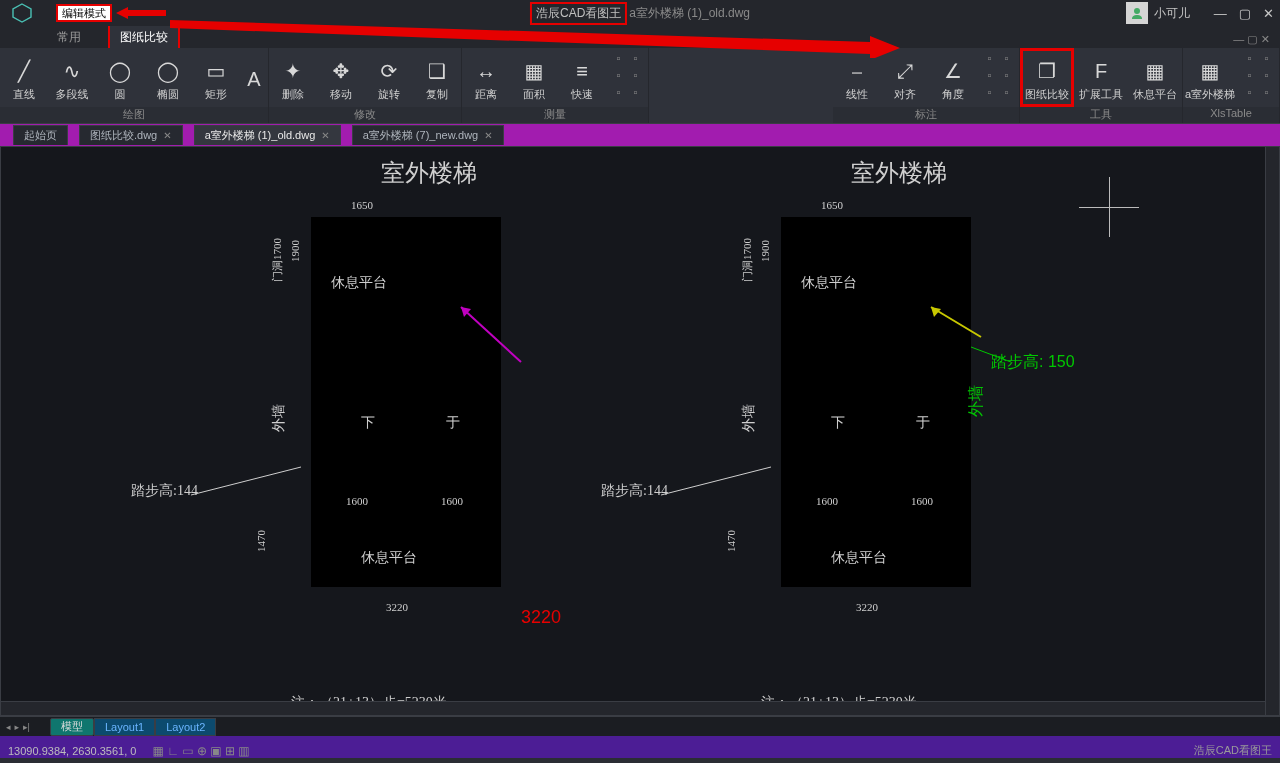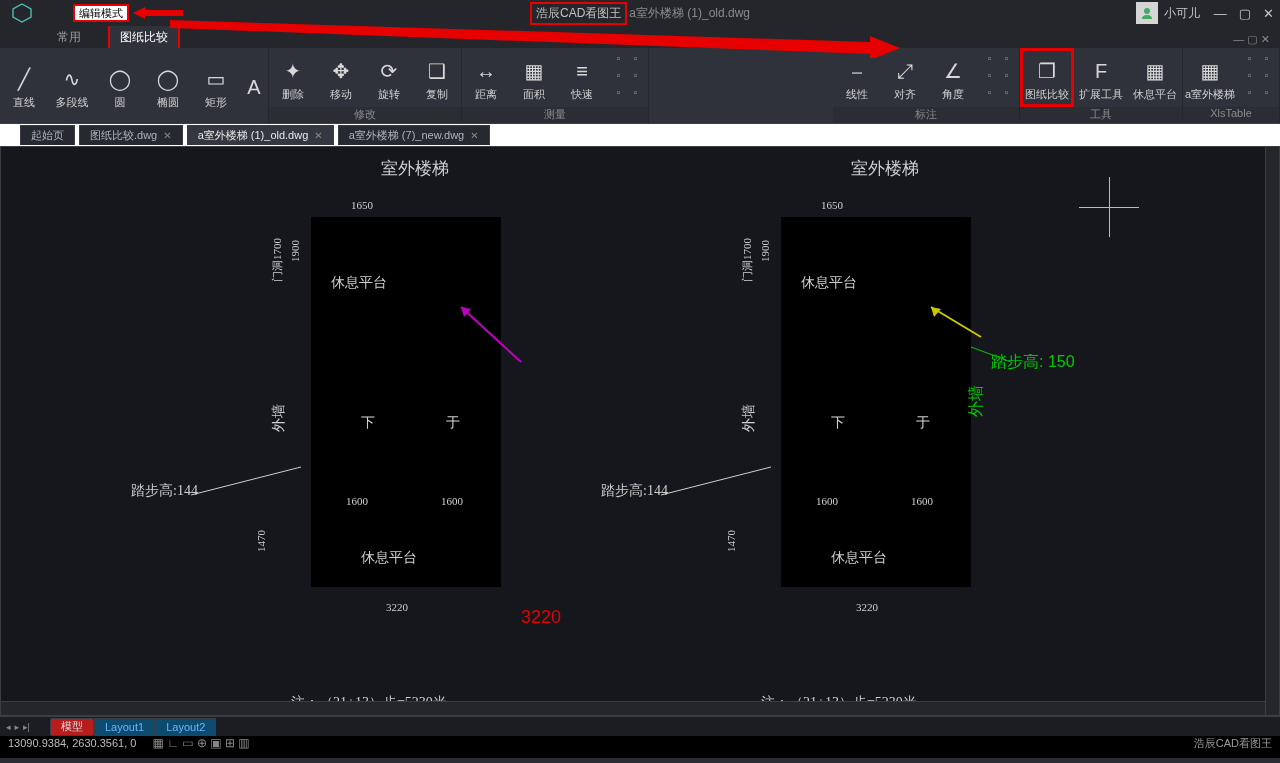--- a/index.html
+++ b/index.html
@@ -15,25 +15,25 @@
   --magenta:#c000c0;
   --yellow:#c8c800;
   --cad-line:#dedede;
 }
 *{box-sizing:border-box;margin:0;padding:0;font-family:"Microsoft YaHei",sans-serif}
 body{background:var(--bg-dark);color:var(--text);width:1280px;height:763px;overflow:hidden;font-size:12px;position:relative}
 
 
 .titlebar{height:26px;background:#24262c;display:flex;align-items:center;position:relative}
 .logo-box{width:44px;height:26px;display:flex;align-items:center;justify-content:center;color:#4ac0b4}
-.edit-mode-box{border:2px solid var(--red);padding:0 4px;height:18px;display:flex;align-items:center;background:#fff;color:#000;font-size:11px;margin-left:29px}
+.edit-mode-box{border:2px solid var(--red);padding:0 4px;height:18px;display:flex;align-items:center;background:#fff;color:#000;font-size:11px;margin-left:12px}
 .red-arrow-left{width:50px;height:12px;display:flex;align-items:center;margin-left:4px}
 .title-center{position:absolute;left:50%;transform:translateX(-50%);display:flex;align-items:center;gap:2px;color:#8a8a8a;font-size:12px}
 .brand-box{border:2px solid var(--red);padding:1px 4px;color:#c0c0c0}
-.user-box{position:absolute;right:80px;display:flex;align-items:center;gap:6px}
+.user-box{position:absolute;right:90px;display:flex;align-items:center;gap:6px}
 .avatar{width:22px;height:22px;background:#d5d5d5;display:flex;align-items:center;justify-content:center}
 .win-ctrl{position:absolute;right:6px;display:flex;gap:12px;font-size:13px}
 .win-ctrl span{cursor:pointer}
 
 
 .menubar{height:22px;background:#24262c;display:flex;align-items:flex-end;padding-left:46px;gap:16px}
 .menu-tab{padding:3px 10px 2px;font-size:12px;color:var(--text-dim);border:1px solid transparent;border-bottom:none}
 .menu-tab.active{background:#2f323a;color:#fff;border-color:var(--red);border-width:2px}
 
 
@@ -43,49 +43,49 @@
 .rg-title{height:16px;text-align:center;font-size:11px;color:#8a8a8a;background:#2a2d34}
 .rbtn{width:48px;display:flex;flex-direction:column;align-items:center;justify-content:center;gap:2px;font-size:11px;color:#d0d0d0;cursor:pointer;padding-top:4px}
 .rbtn.wide{width:54px}
 .rbtn .ico{width:28px;height:28px;display:flex;align-items:center;justify-content:center;font-size:20px;color:#d8d8d8}
 .rbtn-hl{border:3px solid var(--red)}
 .ribbon-spacer{flex:1}
 .small-grid{width:42px;display:grid;grid-template-columns:1fr 1fr;grid-template-rows:1fr 1fr 1fr;padding:4px}
 .small-grid span{font-size:11px;color:#888;text-align:center}
 
 
-.doctabs{height:22px;background:#ffffff;display:flex;align-items:center;padding-left:20px;gap:4px}
+.doctabs{height:22px;background:#a21caf;display:flex;align-items:center;padding-left:13px;gap:11px}
 .doc-tab{height:20px;padding:0 10px;display:flex;align-items:center;gap:6px;font-size:11px;color:#aeb4bc;background:#262930;border:1px solid var(--border);border-bottom:none}
 .doc-tab.active{background:#34373f;color:#e8e8e8}
 .doc-tab .x{font-size:10px;color:#888}
 
 
 .canvas-wrap{position:relative;height:570px;background:var(--bg-canvas);border:1px solid var(--border)}
 .canvas{position:absolute;inset:0}
-.drawing-title{position:absolute;color:#cfcfcf;font-size:17px;font-family:Liberation Serif, serif}
+.drawing-title{position:absolute;color:#cfcfcf;font-size:24px;font-family:Liberation Serif, serif}
 .cad-text{fill:#cfcfcf;font-size:14px;font-family:SimSun,serif}
 .cad-text-sm{fill:#cfcfcf;font-size:11px;font-family:SimSun,serif}
 .green-text{fill:var(--green);font-size:16px}
 .red-text{fill:var(--red);font-size:18px}
 .cursor-cross{position:absolute;width:60px;height:60px;pointer-events:none}
 .cursor-cross:before,.cursor-cross:after{content:"";position:absolute;background:#bbb}
 .cursor-cross:before{left:0;right:0;top:50%;height:1px}
 .cursor-cross:after{top:0;bottom:0;left:50%;width:1px}
 
 
 .big-red-arrow{position:absolute;top:18px;left:170px;width:730px;height:40px;pointer-events:none}
 
 
 .layouttabs{height:20px;background:#1b1d22;display:flex;align-items:center;padding-left:50px;gap:0;border-top:1px solid var(--border)}
 .layout-tab{padding:0 10px;height:18px;display:flex;align-items:center;font-size:11px;color:#6ab4ff;border:1px solid var(--border);background:#0c4a6e}
-.layout-tab.model{background:#b91c1c;border-radius:2px;color:#ddd}
+.layout-tab.model{background:#0f766e;border-radius:2px;color:#ddd}
 .layouttabs .arrows{position:absolute;left:6px;display:flex;gap:4px;font-size:9px;color:#888}
 
 
-.statusbar{height:22px;background:#000000;display:flex;align-items:flex-start;justify-content:space-between;padding:0 8px;font-size:11px;color:#bdbdbd}
+.statusbar{height:22px;background:#4c1d95;display:flex;align-items:flex-end;justify-content:space-between;padding:0 8px;font-size:11px;color:#bdbdbd}
 .status-left{display:flex;align-items:center;gap:16px}
 .status-icons{display:flex;gap:6px;font-size:12px;color:#888}
 .status-right{color:#9a9a9a}
 
 
 .vscroll{position:absolute;right:0;top:0;bottom:0;width:14px;background:#24262c;border-left:1px solid var(--border)}
 .hscroll{position:absolute;left:0;right:14px;bottom:0;height:14px;background:#24262c;border-top:1px solid var(--border)}
 </style>
 </head>
 <body>
@@ -152,20 +152,21 @@
           <span>椭圆</span>
         </div>
       <div class="rbtn">
           <span class="ico">▭</span>
           <span>矩形</span>
         </div>
       <div class="rbtn" style="width:28px">
           <span class="ico">A</span>
         </div>
     </div>
+    <div class="rg-title">绘图</div>
   </div>
 
   <div class="ribbon-group">
     <div class="rg-items">
       <div class="rbtn">
           <span class="ico">✦</span>
           <span>删除</span>
         </div>
       <div class="rbtn">
           <span class="ico">✥</span>

